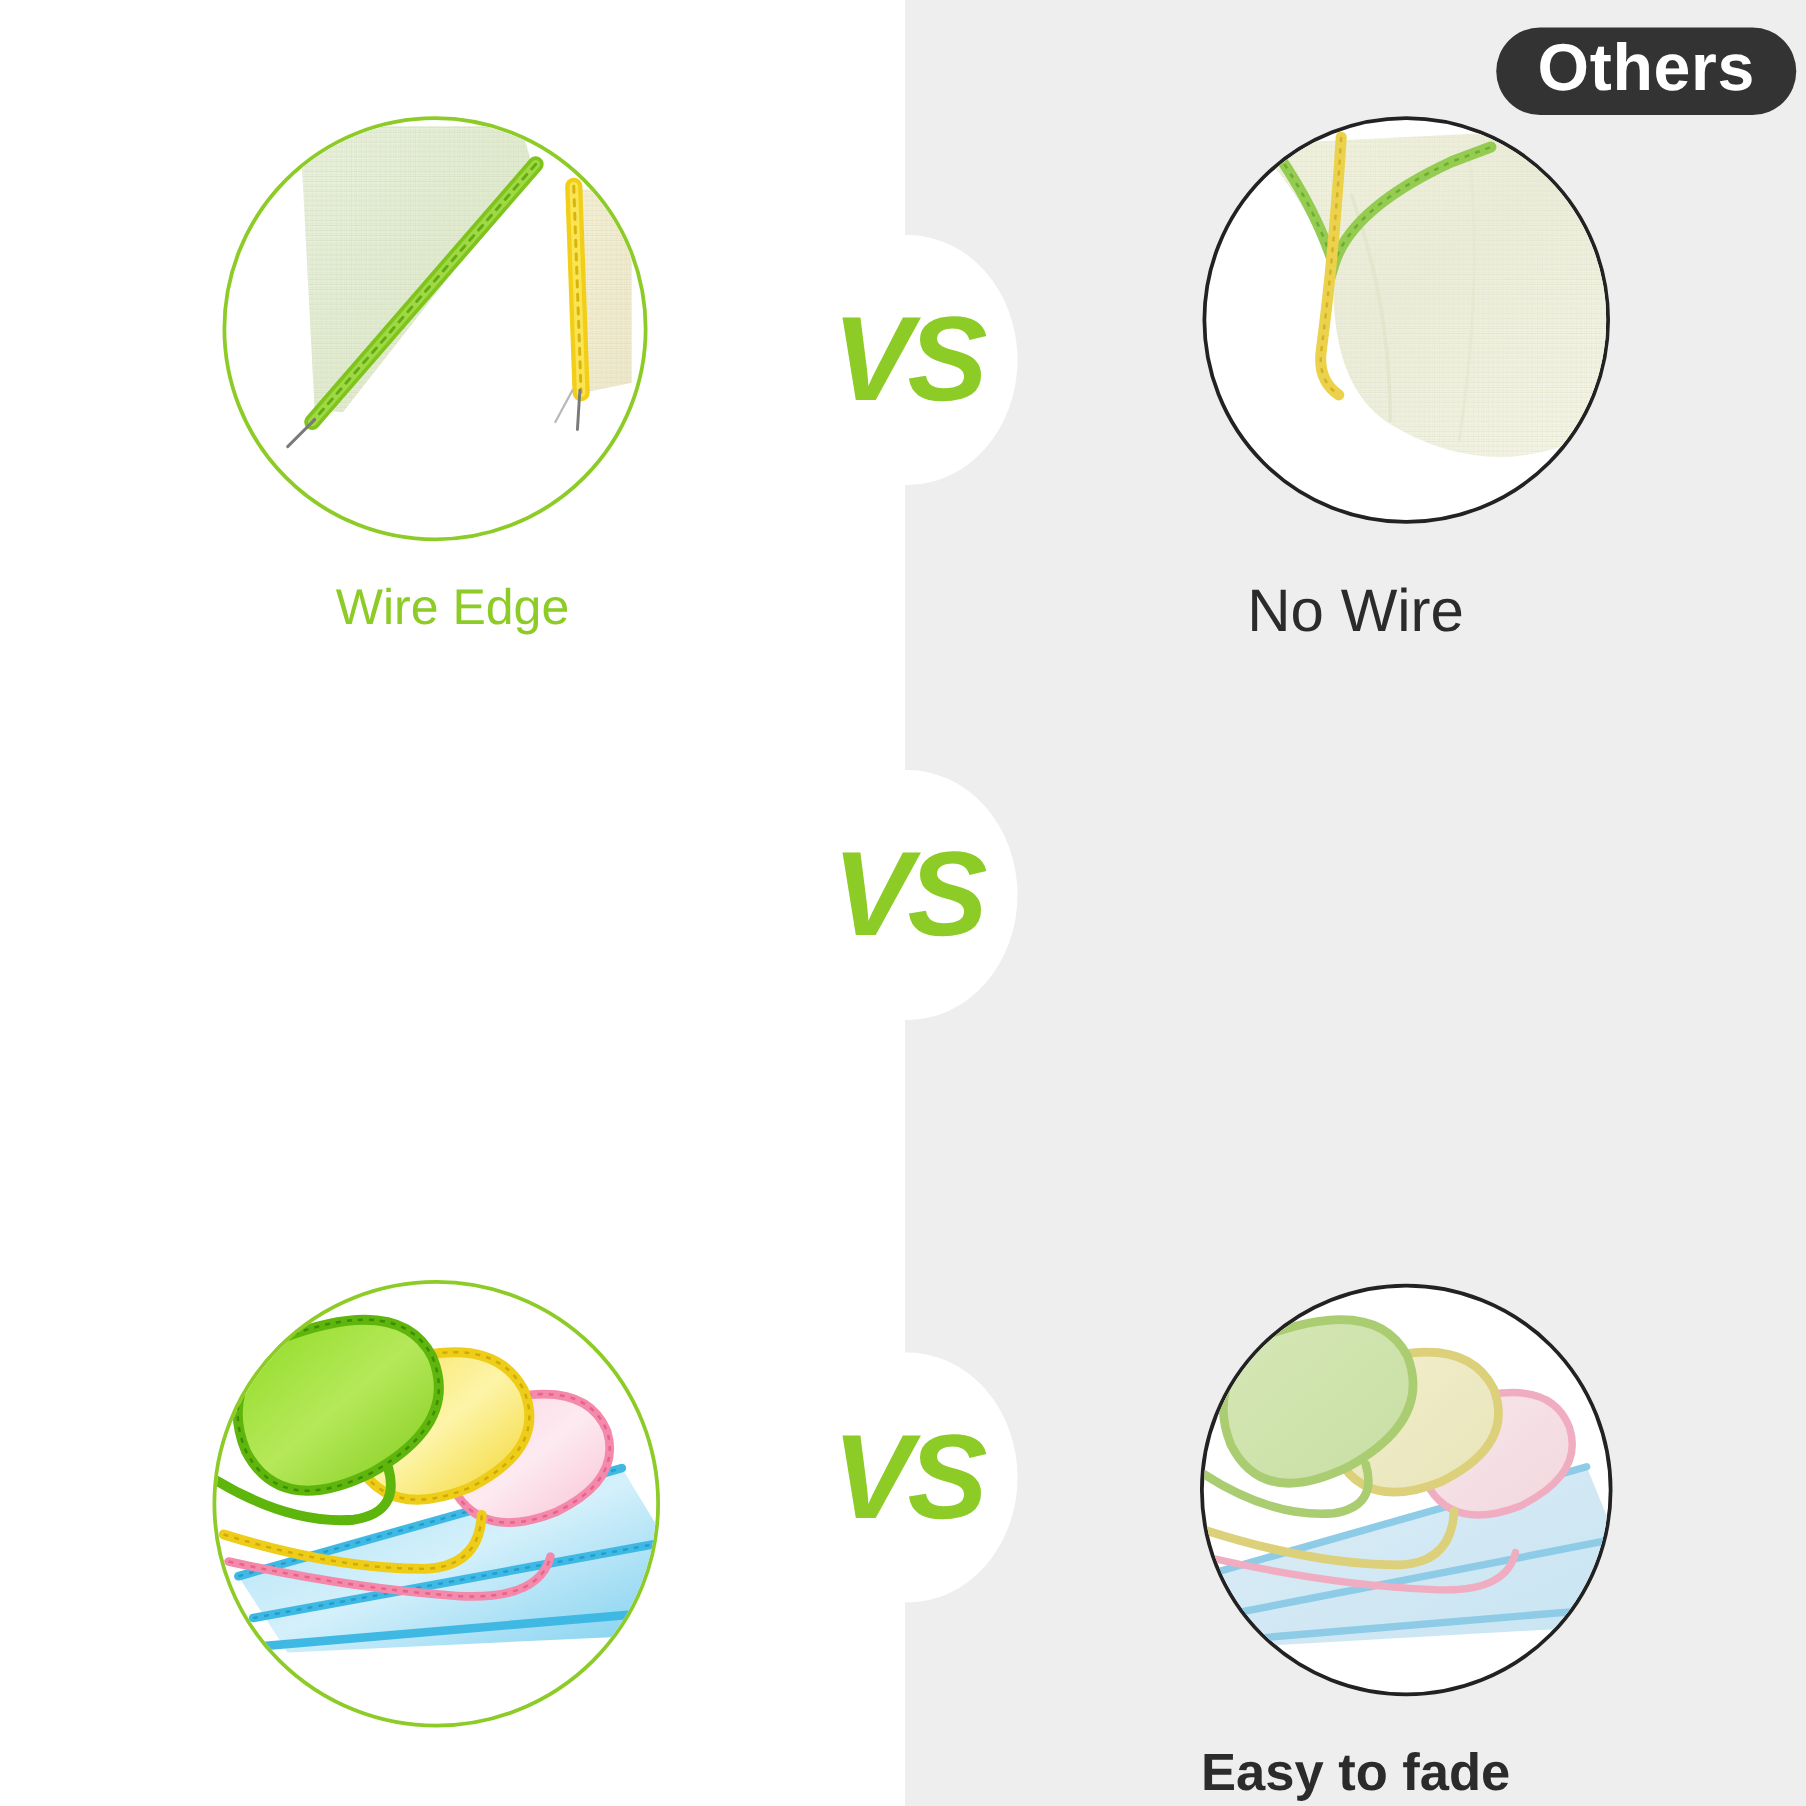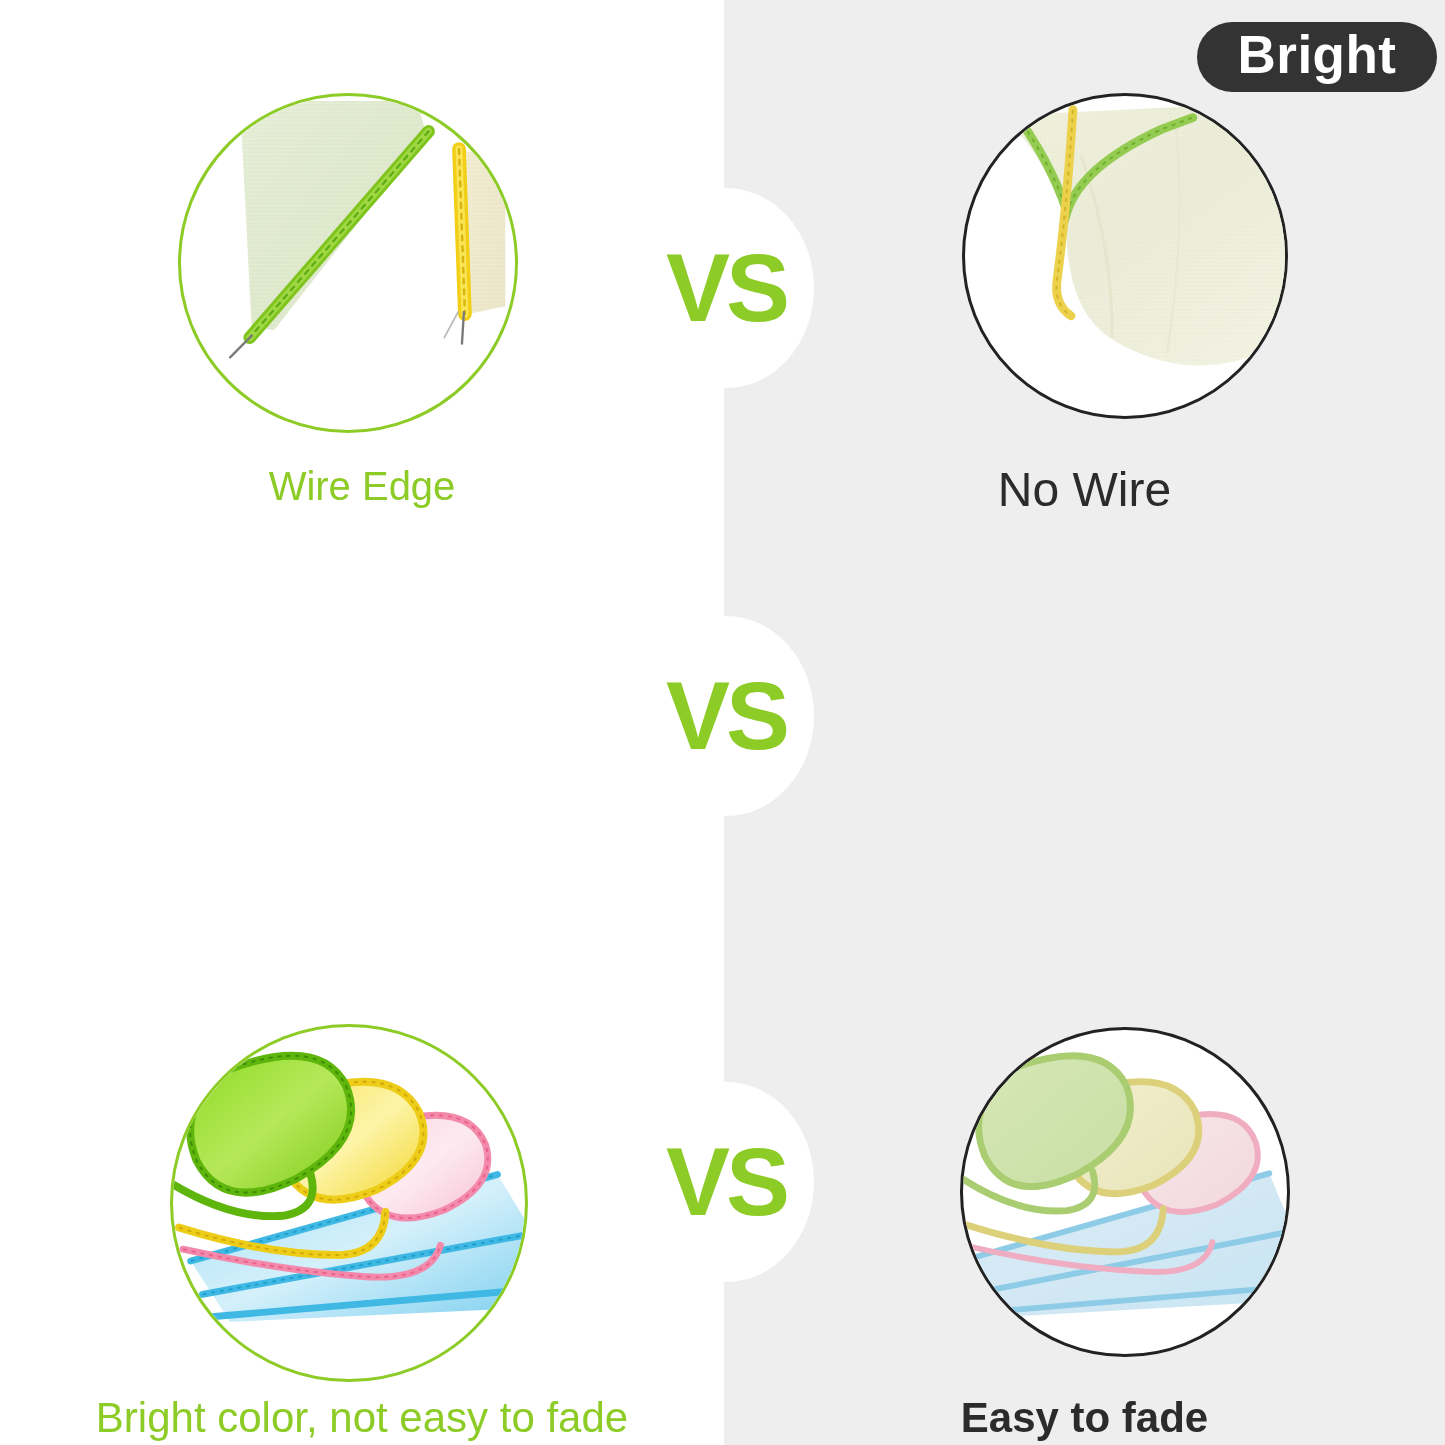--- a/index.html
+++ b/index.html
@@ -126,20 +126,21 @@
   .vs-text {
     position: absolute;
     left: 0; top: 0;
     width: 176px; height: 200px;
     display: flex;
     align-items: center;
     justify-content: center;
     color: #8DCB26;
     font-size: 96px;
     font-weight: bold;
+    font-style: italic;
     letter-spacing: -4px;
     line-height: 1;
   }
   .vs-1 { left: 638px; top: 188px; }
   .vs-2 { left: 638px; top: 616px; }
   .vs-3 { left: 638px; top: 1082px; }
 
   
   
   
@@ -147,21 +148,21 @@
 </style>
 </head>
 <body>
 
 <div class="page">
 
   <div class="half-left"></div>
   <div class="half-right"></div>
 
 
-  <div class="pill pill-others">Bright</div>
+  <div class="pill pill-others">Others</div>
 
   <div class="row row-1">
 
     <div class="circle circle-ours r1-left">
       <svg class="art" viewBox="0 0 340 340">
         <defs>
           <linearGradient id="meshg1" x1="0" y1="0" x2="1" y2="1">
             <stop offset="0%" stop-color="#edf3e2"></stop>
             <stop offset="55%" stop-color="#e3ecd2"></stop>
             <stop offset="100%" stop-color="#f4f7ea"></stop>
@@ -340,21 +341,20 @@
         </g>
 
         <g>
           <path d="M48 40 Q140 6 166 56 Q186 108 118 146 Q48 180 22 128 Q2 78 48 40 Z" fill="url(#fd-grn)"></path>
           <path d="M48 40 Q140 6 166 56 Q186 108 118 146 Q48 180 22 128 Q2 78 48 40 Z" stroke="#aacd72" stroke-width="7" fill="none"></path>
           <path d="M0 152 Q56 188 106 184 Q142 178 132 144" stroke="#aacd72" stroke-width="7" fill="none" stroke-linecap="round"></path>
         </g>
       </svg>
     </div>
 
-    <div class="caption caption-ours cap-r2l">Bright color, not easy to fade</div>
 
     <div class="caption caption-others cap-r2r">Easy to fade</div>
   </div>
 
   <div class="row row-3">
 
     
 
     
 

